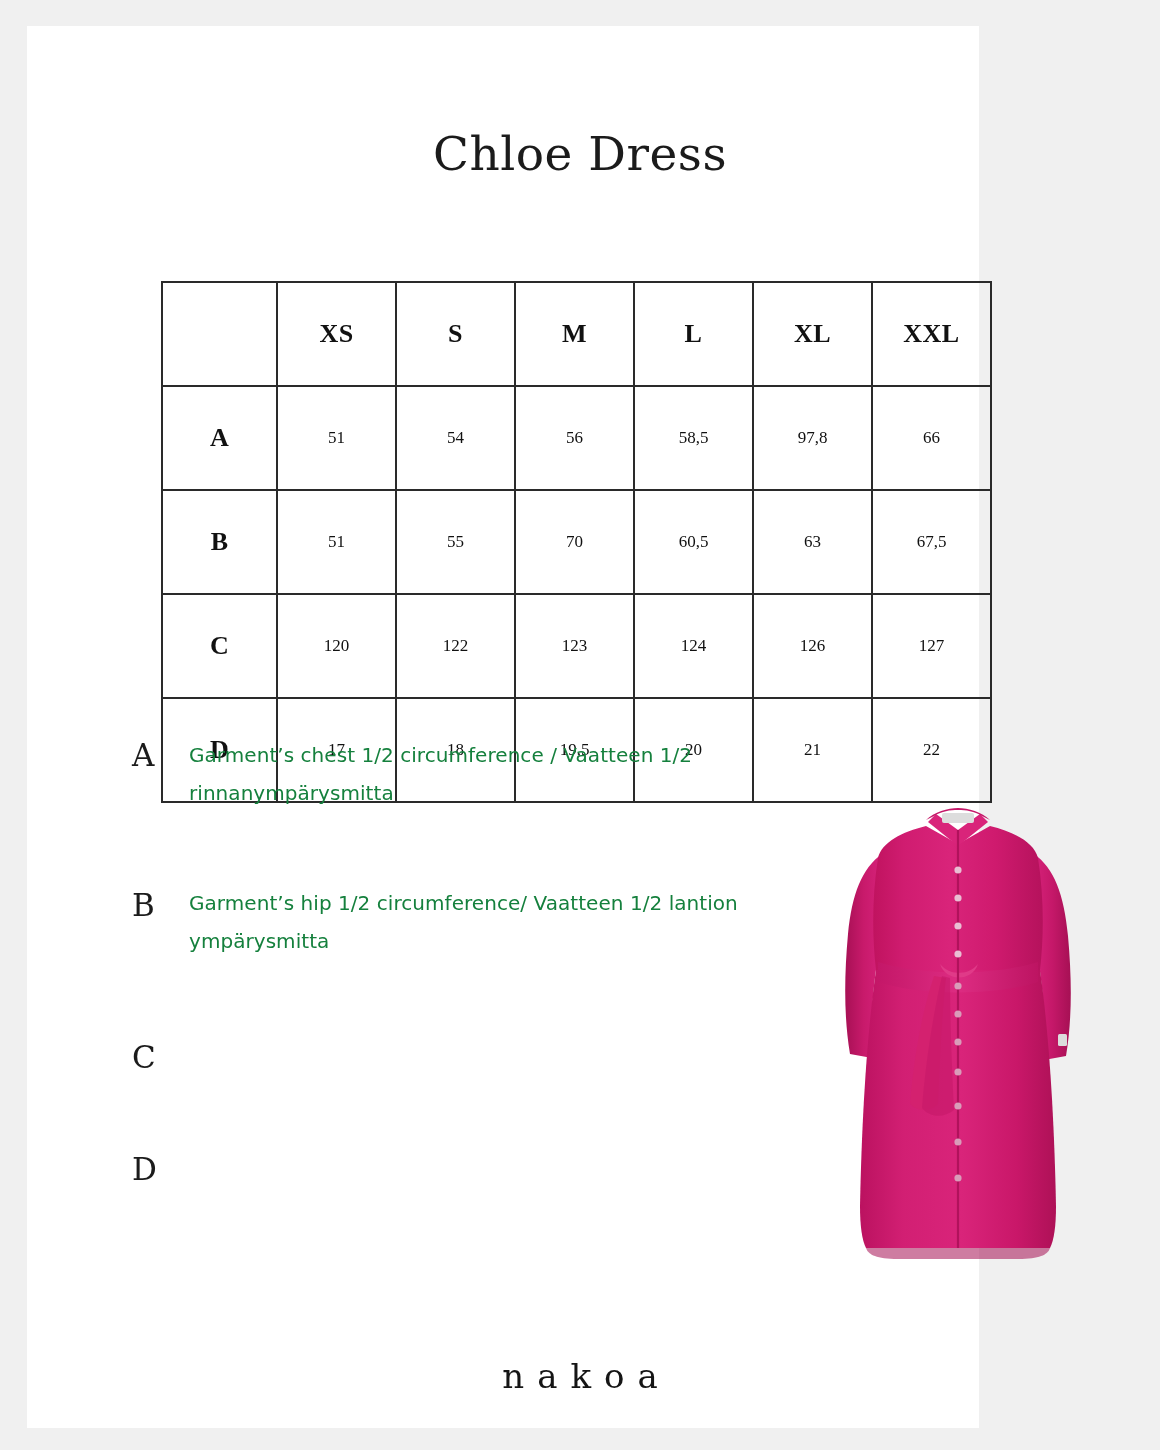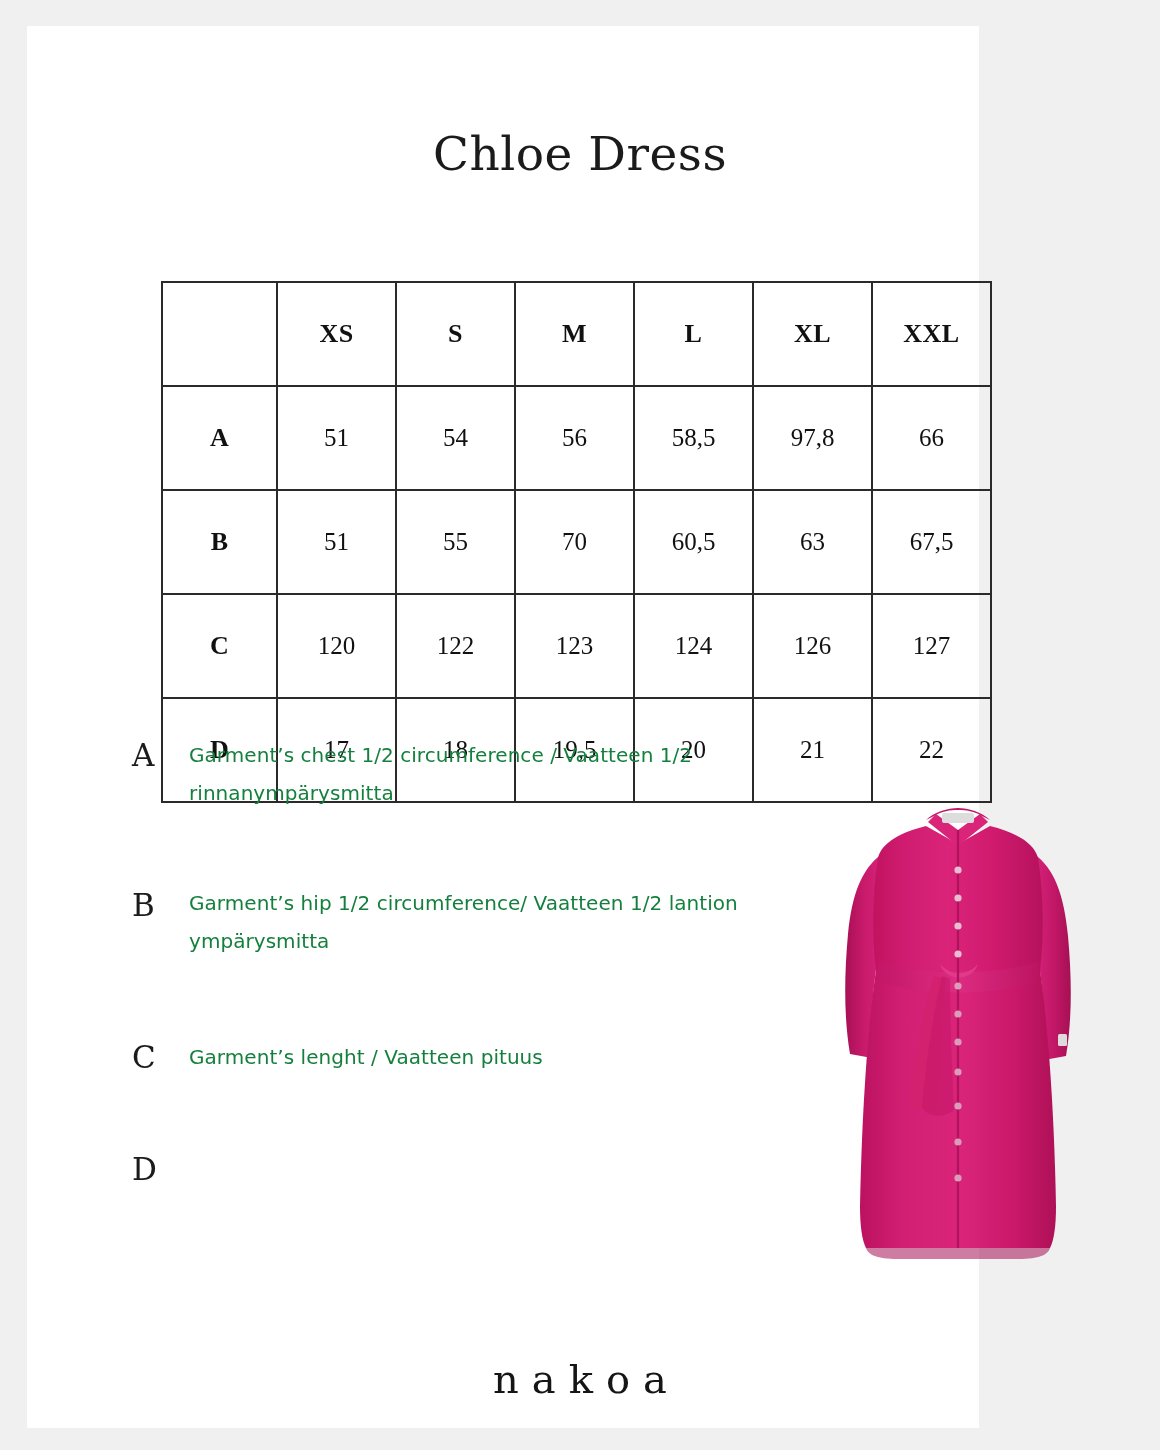--- a/index.html
+++ b/index.html
@@ -55,21 +55,21 @@
     padding: 16px;
   }
   #size-table thead th {
     height: 70px;
     font-size: 26px;
     font-weight: bold;
     letter-spacing: 0.5px;
   }
   #size-table tbody td {
     height: 70px;
-    font-size: 25px;
+    font-size: 17px;
     font-weight: 400;
   }
   #size-table tbody td.rowlabel {
     font-weight: bold;
     font-size: 26px;
   }
   #size-table col.c-label { width: 115px; }
   #size-table col.c-size  { width: 119px; }
 
   
@@ -121,21 +121,21 @@
   #dress-figure svg { display: block; }
 
   
   #brand {
     position: absolute;
     left: 0;
     top: 1330px;
     width: 1106px;
     text-align: center;
     font-family: "DejaVu Serif", serif;
-    font-size: 40px;
+    font-size: 34px;
     font-weight: 400;
     letter-spacing: 13px;
     text-indent: 13px;
     color: #151515;
   }
 </style>
 </head>
 <body>
 
 <div id="page">
@@ -207,21 +207,20 @@
     <div class="legend-row r-a">
       <div class="legend-key">A</div>
       <div class="legend-text">Garment’s chest 1/2 circumference / Vaatteen 1/2 rinnanympärysmitta</div>
     </div>
     <div class="legend-row r-b">
       <div class="legend-key">B</div>
       <div class="legend-text">Garment’s hip 1/2 circumference/ Vaatteen 1/2 lantion ympärysmitta</div>
     </div>
     <div class="legend-row r-c">
       <div class="legend-key">C</div>
-      <div class="legend-text">Garment’s lenght / Vaatteen pituus</div>
     </div>
     <div class="legend-row r-d">
       <div class="legend-key">D</div>
     </div>
   </div>
 
   <div id="dress-figure">
     <svg width="270" height="500" viewBox="0 0 270 500" xmlns="http://www.w3.org/2000/svg">
       <defs>
         <linearGradient id="gBody" x1="0" y1="0" x2="1" y2="0">

